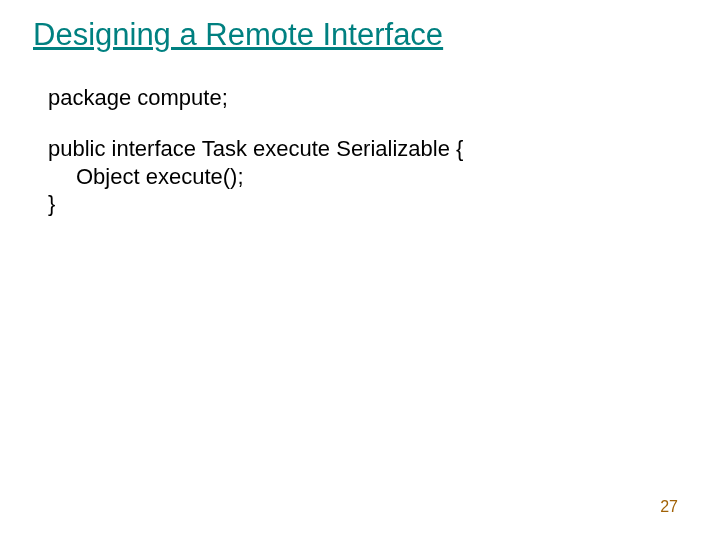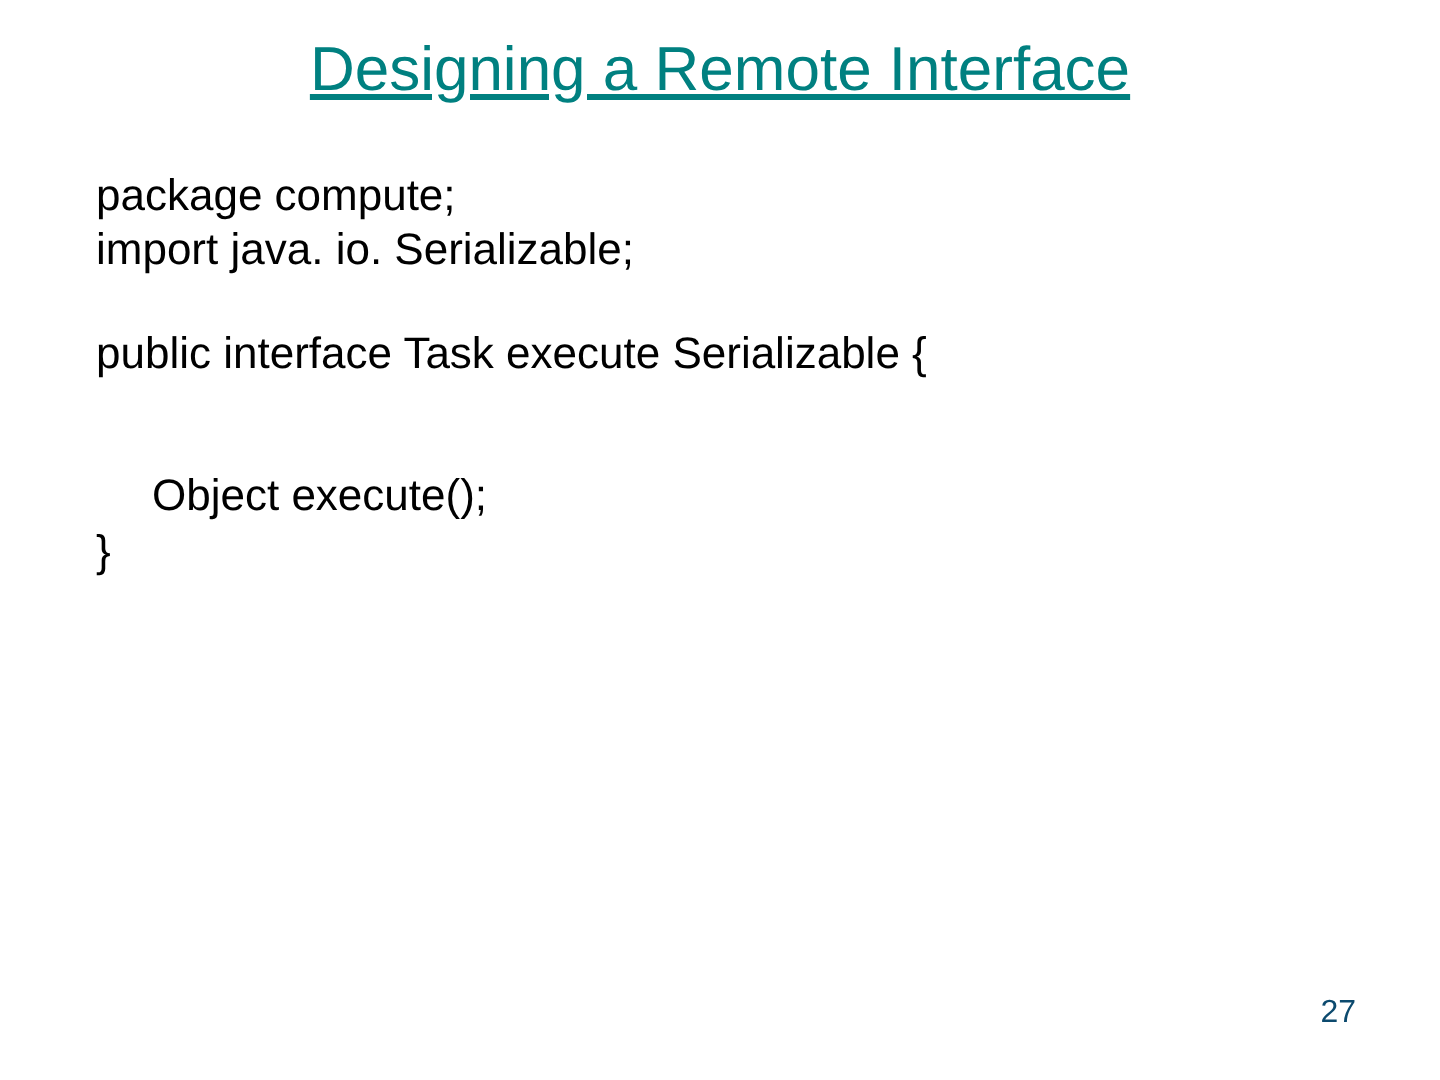--- a/index.html
+++ b/index.html
@@ -1,36 +1,35 @@
 <!DOCTYPE html>
 <html><head>
   <meta charset="utf-8">
   <style>
     * { margin: 0; padding: 0; box-sizing: border-box; }
     html, body { width: 720px; height: 540px; background: #ffffff; font-family: Arial, Helvetica, sans-serif; position: relative; }
     .slide { width: 720px; height: 540px; position: relative; }
-    .title-block { text-align: center; padding-top: 14px; }
+    .title-block { padding-top: 14px; margin-left: 33px; }
     .title-line { color: #008080; font-size: 31px; text-decoration: underline; line-height: 1.35; }
     .body-block { padding: 28px 16px 0 48px; }
     .code-line { font-size: 22px; color: #000000; line-height: 1.25; font-family: Arial, Helvetica, sans-serif; }
     .gap { height: 24px; }
-    .indent { padding-left: 28px; margin-top: 44px; }
-    .page-number { position: absolute; right: 42px; bottom: 24px; font-size: 16px; color: #0c4a6e; }
+    .indent { padding-left: 28px; }
+    .page-number { position: absolute; right: 42px; bottom: 24px; font-size: 16px; color: #a16207; }
   </style>
 </head>
 <body>
 
 <div class="slide">
   <div class="title-block">
     <div class="title-line">Designing a Remote Interface</div>
   </div>
 
   <div class="body-block">
     <div class="code-line">package compute;</div>
-    <div class="code-line">import java. io. Serializable;</div>
     <div class="gap"></div>
     <div class="code-line">public interface Task execute Serializable {</div>
     <div class="code-line indent">Object execute();</div>
     <div class="code-line">}</div>
   </div>
 
   <div class="page-number">27</div>
 </div>
 
 </body></html>

